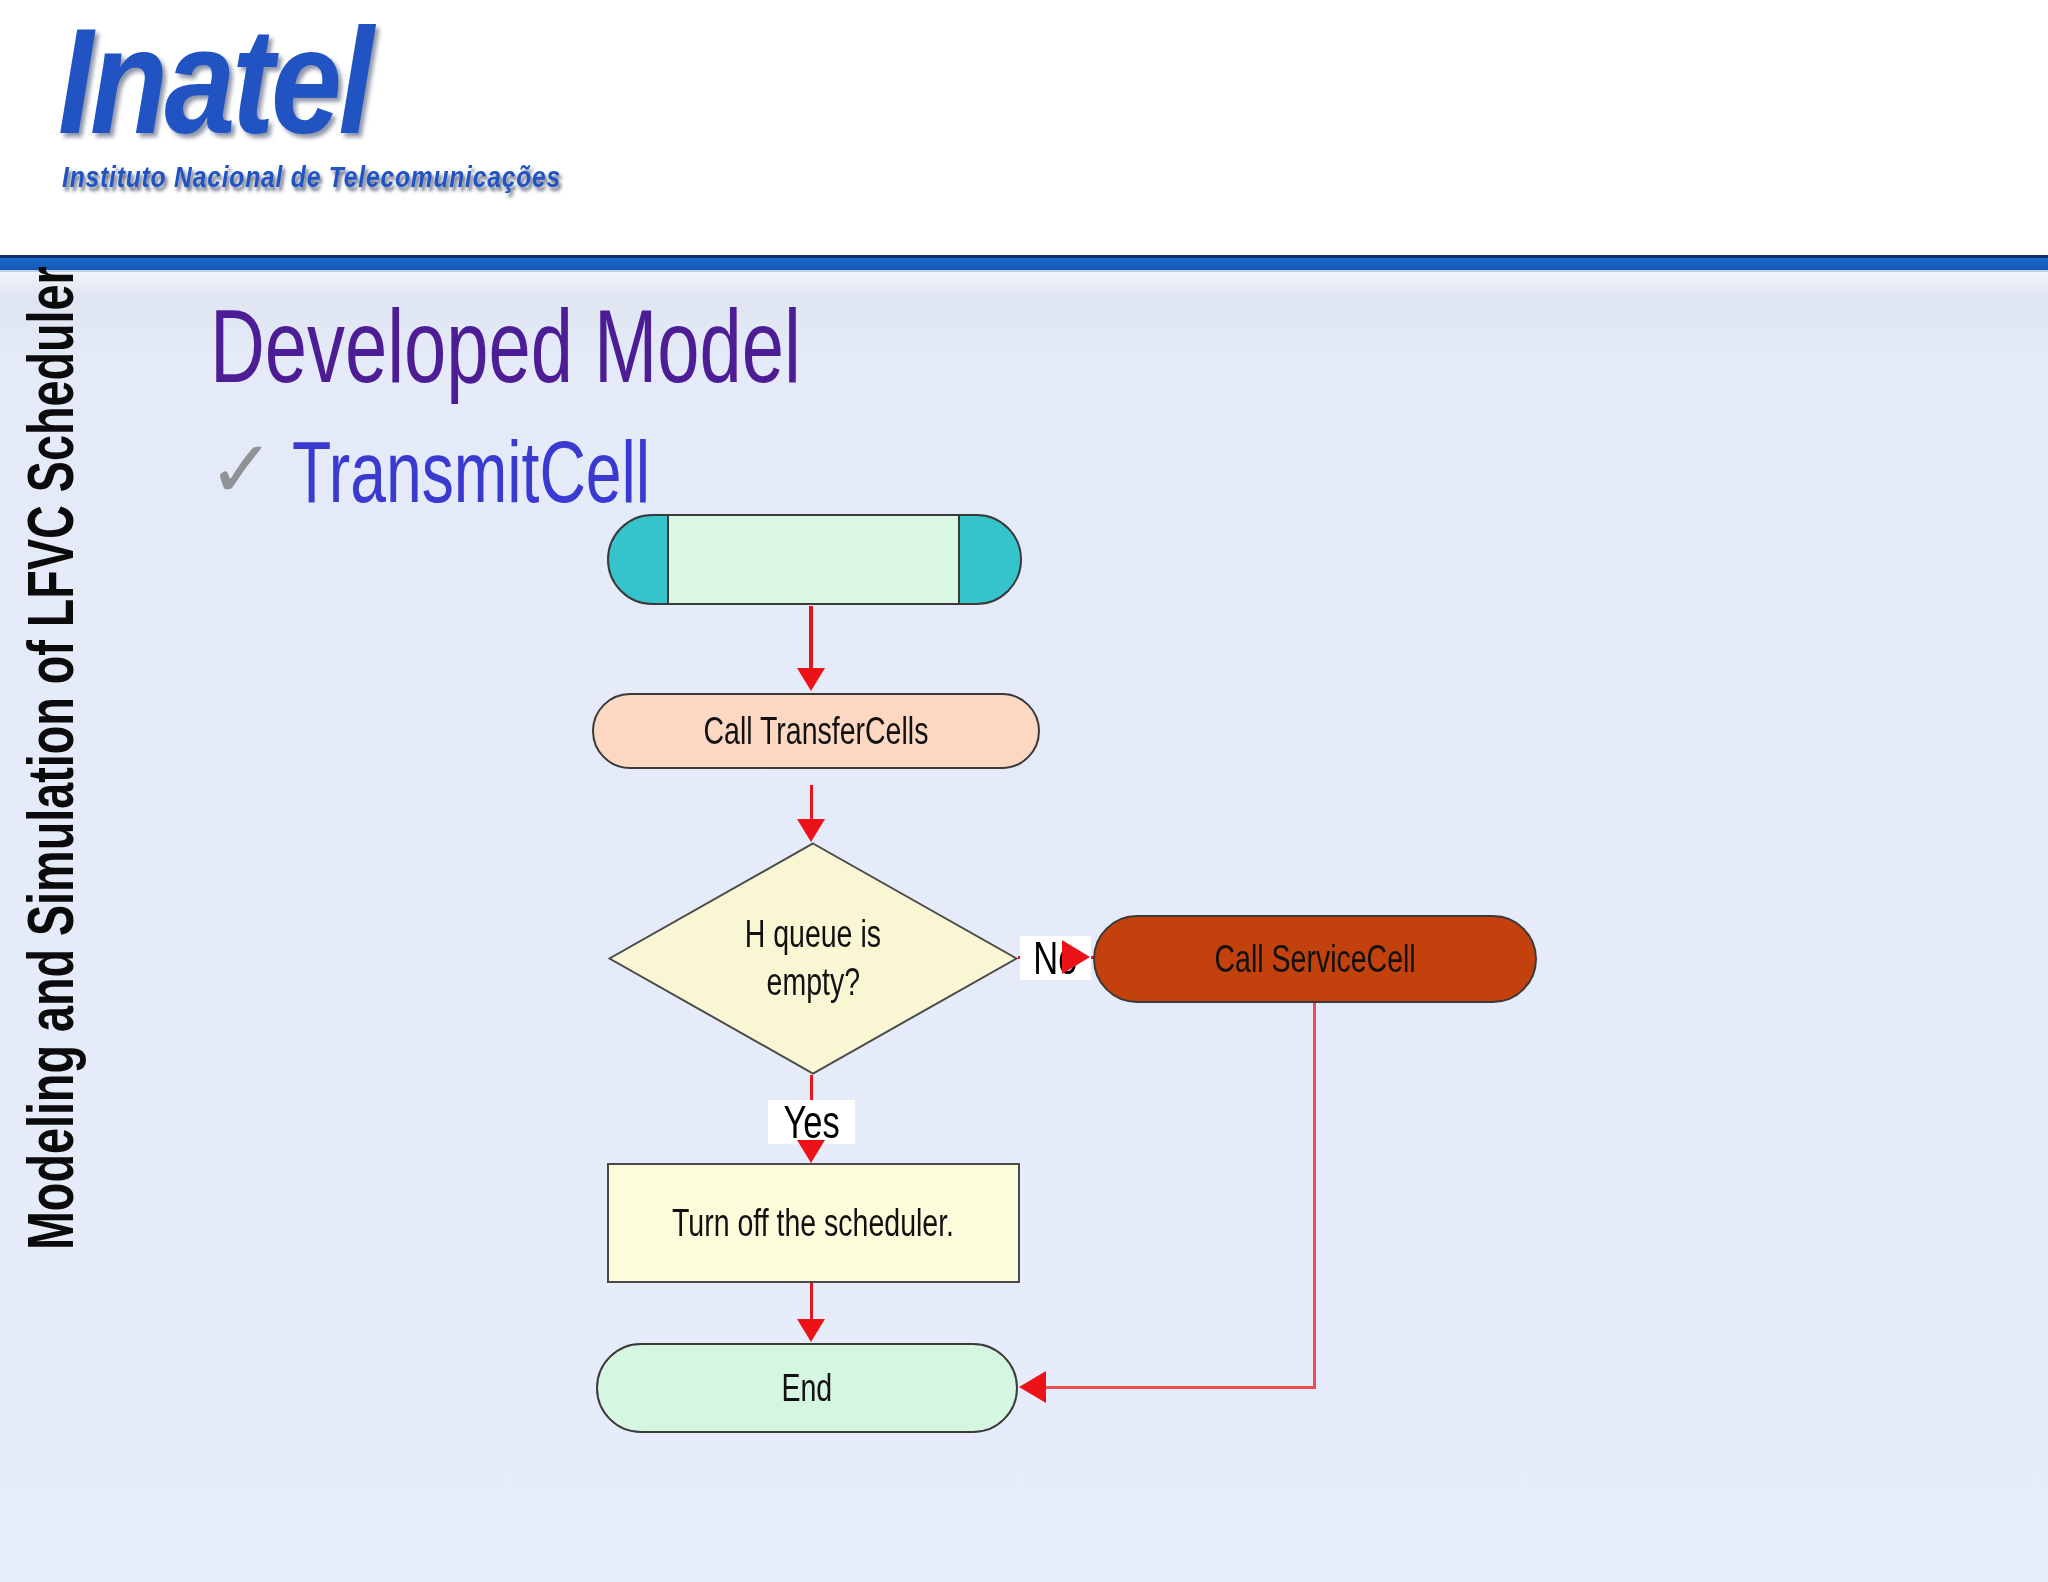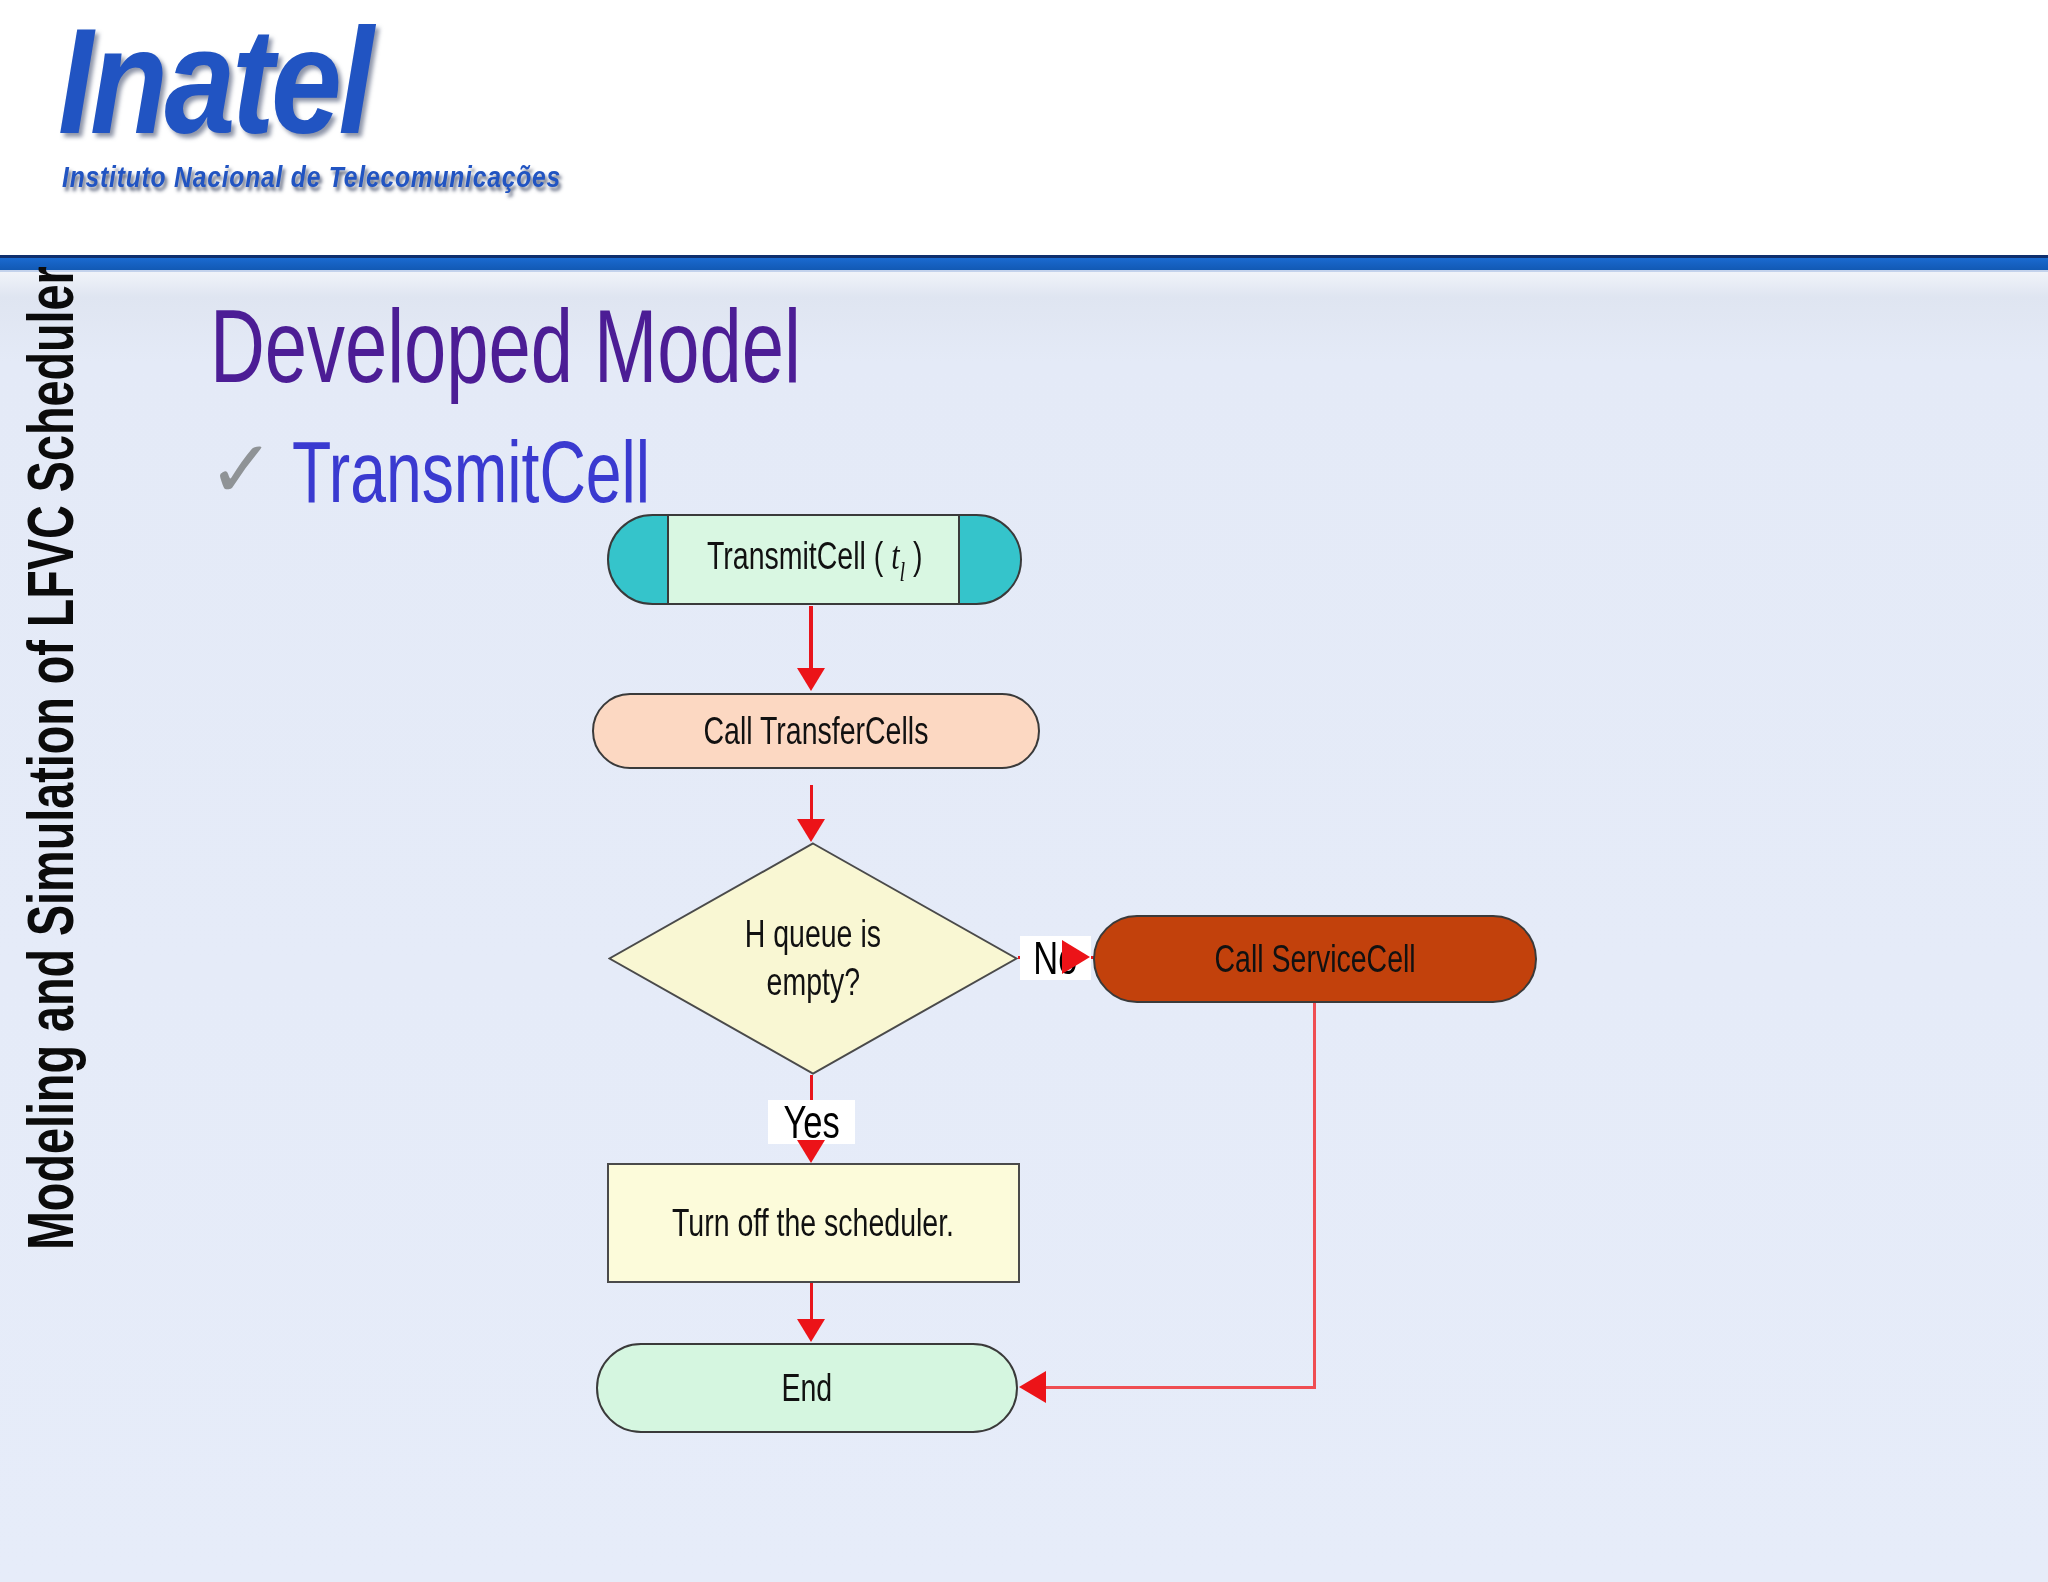--- a/index.html
+++ b/index.html
@@ -94,23 +94,20 @@
   <span class="narrow">Developed Model</span>
 </div>
 
 <div class="abs bullet-check">✓</div>
 <div class="abs bullet-label">
   <span class="narrow">TransmitCell</span>
 </div>
 
 <div class="node stadium start-node">
   <div class="start-inner"></div>
-  <div class="start-label">
-    <span class="narrow-c"><span>TransmitCell (</span>&nbsp;<span class="var-t">t</span><span class="var-sub">l</span>&nbsp;<span>)</span></span>
-  </div>
 </div>
 
 <div class="rline" style="left:809px;top:606px;width:4px;height:64px;"></div>
 <div class="arrow-down" style="left:797px;top:668px;"></div>
 
 <div class="node stadium transfer-node">
   <span class="narrow-c">Call TransferCells</span>
 </div>
 
 <div class="rline" style="left:810px;top:785px;width:3px;height:37px;"></div>

